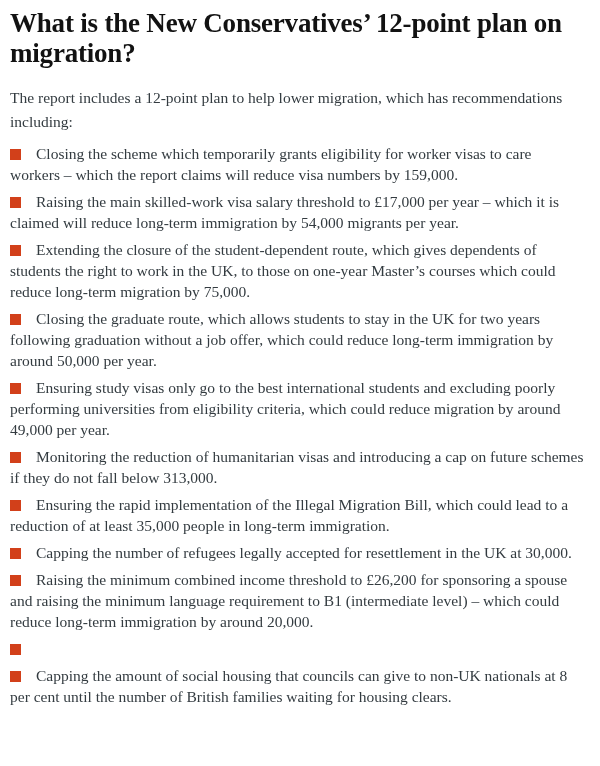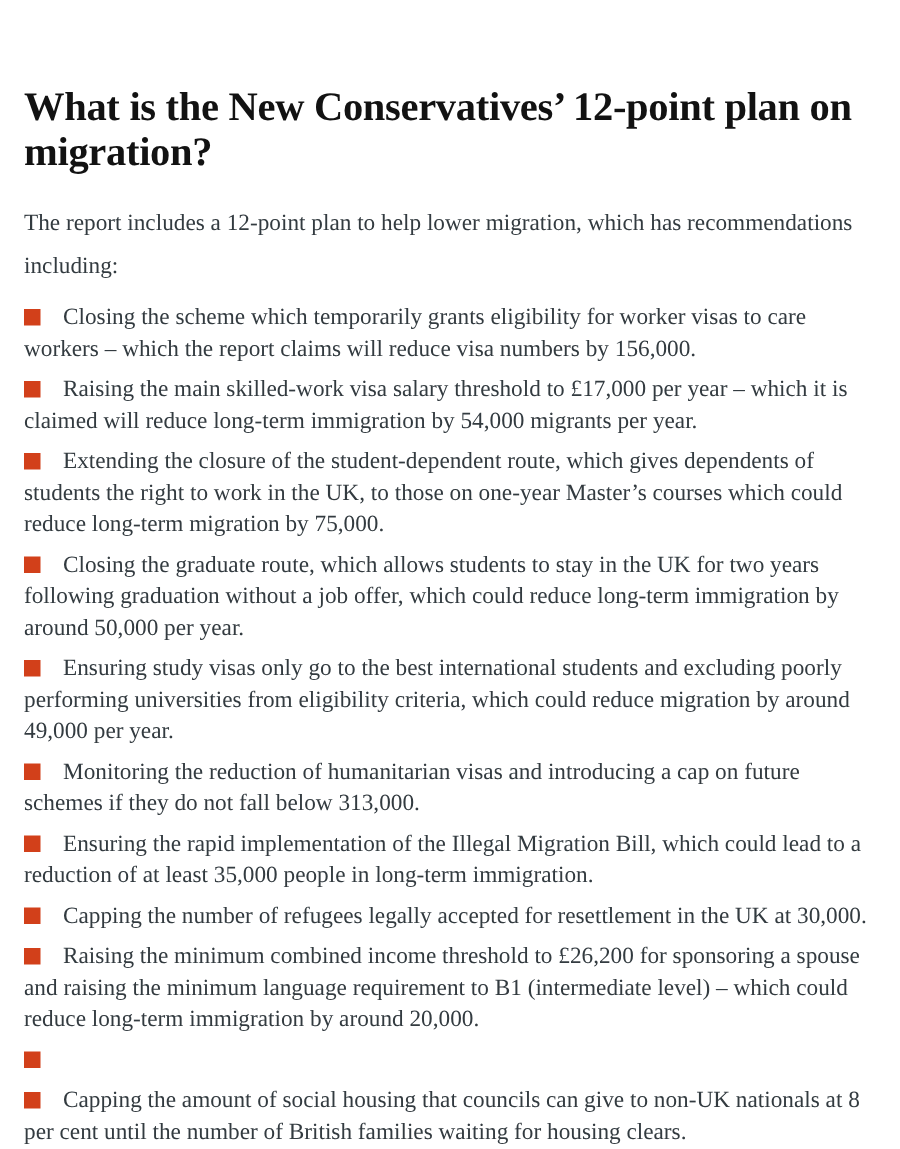--- a/index.html
+++ b/index.html
@@ -11,39 +11,38 @@
   * { box-sizing: border-box; }
   html, body {
     margin: 0;
     padding: 0;
     width: 600px;
     height: 766px;
     overflow: hidden;
     background: var(--background);
   }
   .article {
-    padding: 8px 16px 0 16px;
+    padding: 8px 16px 0 10px;
     font-family: "Liberation Serif", serif;
     color: var(--body);
-    margin-top: 48px;
   }
   .section-heading {
     margin: 0 0 18px 0;
     font-family: "Liberation Serif", "DejaVu Serif", serif;
     font-weight: 700;
     font-size: 27px;
     line-height: 30px;
     letter-spacing: -0.2px;
     color: var(--heading);
     max-width: 560px;
   }
   .intro {
     margin: 0 0 9px 0;
     font-size: 15.5px;
-    line-height: 29px;
+    line-height: 24px;
   }
   .plan-list {
     list-style: none;
     margin: 0;
     padding: 0;
   }
   .plan-list li {
     font-size: 15.5px;
     line-height: 21px;
     margin: 0 0 6px 0;
@@ -60,21 +59,21 @@
 </style>
 </head>
 <body>
 
 <article class="article">
   <h2 class="section-heading">What is the New Conservatives’ 12-point plan on migration?</h2>
 
   <p class="intro">The report includes a 12-point plan to help lower migration, which has recommendations including:</p>
 
   <ul class="plan-list">
-    <li><span class="bullet-square"></span><span>Closing the scheme which temporarily grants eligibility for worker visas to care workers – which the report claims will reduce visa numbers by 156,000.</span></li>
+    <li><span class="bullet-square"></span><span>Closing the scheme which temporarily grants eligibility for worker visas to care workers – which the report claims will reduce visa numbers by 159,000.</span></li>
     <li><span class="bullet-square"></span><span>Raising the main skilled-work visa salary threshold to £17,000 per year – which it is claimed will reduce long-term immigration by 54,000 migrants per year.</span></li>
     <li><span class="bullet-square"></span><span>Extending the closure of the student-dependent route, which gives dependents of students the right to work in the UK, to those on one-year Master’s courses which could reduce long-term migration by 75,000.</span></li>
     <li><span class="bullet-square"></span><span>Closing the graduate route, which allows students to stay in the UK for two years following graduation without a job offer, which could reduce long-term immigration by around 50,000 per year.</span></li>
     <li><span class="bullet-square"></span><span>Ensuring study visas only go to the best international students and excluding poorly performing universities from eligibility criteria, which could reduce migration by around 49,000 per year.</span></li>
     <li><span class="bullet-square"></span><span>Monitoring the reduction of humanitarian visas and introducing a cap on future schemes if they do not fall below 313,000.</span></li>
     <li><span class="bullet-square"></span><span>Ensuring the rapid implementation of the Illegal Migration Bill, which could lead to a reduction of at least 35,000 people in long-term immigration.</span></li>
     <li><span class="bullet-square"></span><span>Capping the number of refugees legally accepted for resettlement in the UK at 30,000.</span></li>
     <li><span class="bullet-square"></span><span>Raising the minimum combined income threshold to £26,200 for sponsoring a spouse and raising the minimum language requirement to B1 (intermediate level) – which could reduce long-term immigration by around 20,000.</span></li>
     <li><span class="bullet-square"></span></li>
     <li><span class="bullet-square"></span><span>Capping the amount of social housing that councils can give to non-UK nationals at 8 per cent until the number of British families waiting for housing clears.</span></li>

